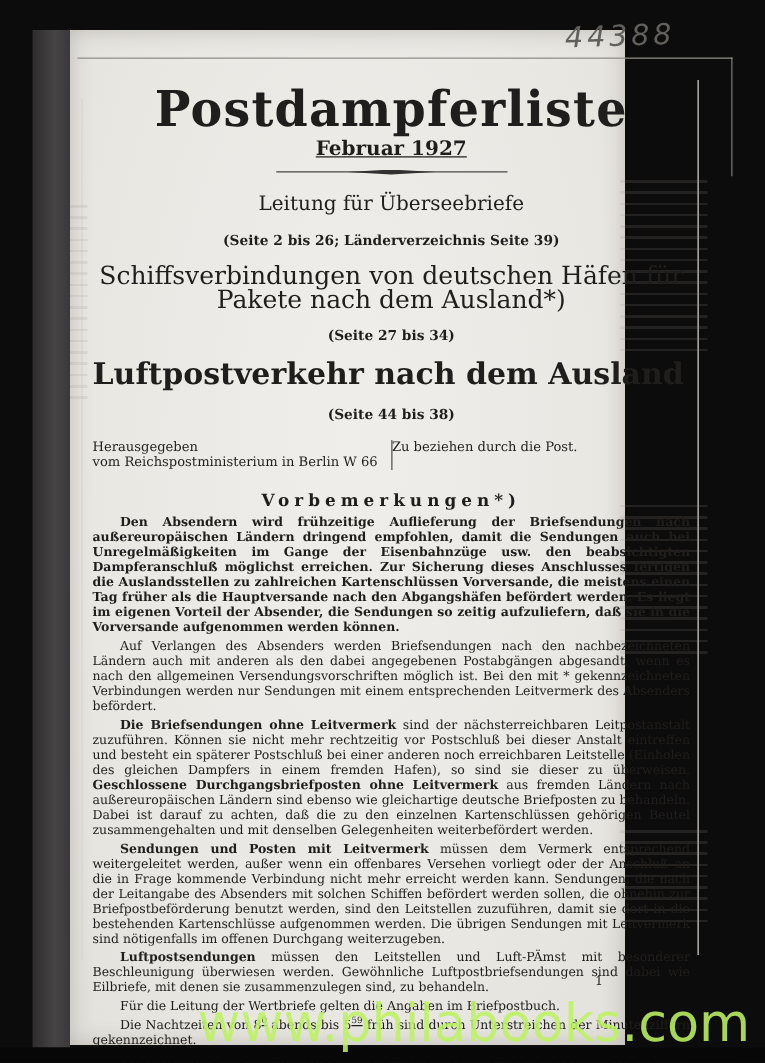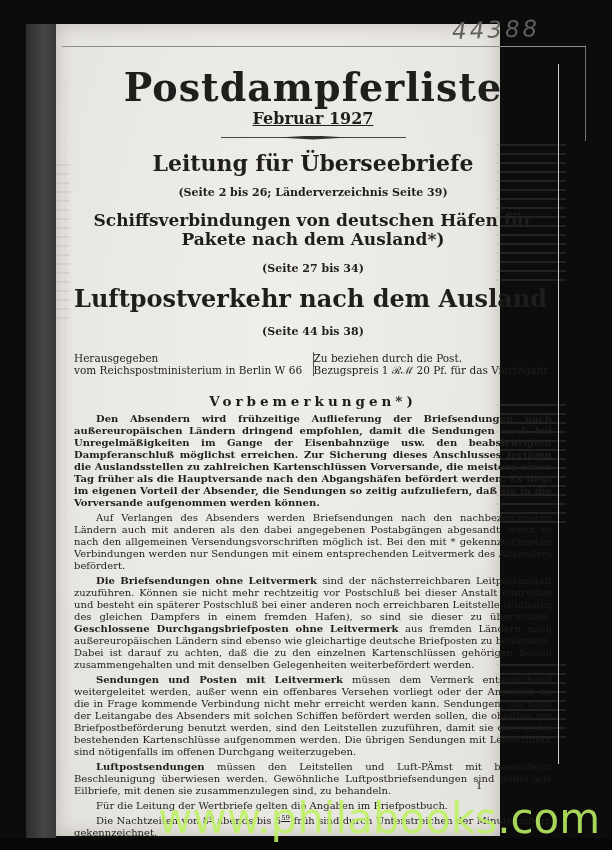--- a/index.html
+++ b/index.html
@@ -38,22 +38,22 @@
     letter-spacing:1px; transform:scaleY(1.04);
   }
   .masthead-issue { margin-top:2px; text-align:center; font-size:16px; line-height:18px; font-weight:bold;text-decoration:underline; }
   .swelled-rule { position:relative; margin:7px auto 0 auto; width:185px; height:5px; }
   .swelled-rule .bar { position:absolute; left:0; top:2px; width:100%; height:1px; background:#4a4845; }
   .swelled-rule .diamond {
     position:absolute; left:50%; top:50%; width:70px; height:4px;
     transform:translate(-50%,-50%); background:#33312f;
     clip-path:polygon(0 50%, 50% 0, 100% 50%, 50% 100%);
   }
-  .sec-heading1 { margin-top:13px; text-align:center; font-size:22px;   line-height:20px; font-weight:bold; }
-  .sec-heading2 { margin-top:12px; text-align:center; font-size:17px; line-height:19px; font-weight:bold; }
+  .sec-heading1 { margin-top:13px; text-align:center; font-size:16px;   line-height:20px; font-weight:normal; }
+  .sec-heading2 { margin-top:12px; text-align:center; font-size:20px; line-height:19px; font-weight:normal; }
   .sec-heading3 { margin-top:11px; text-align:left; font-size:24px;   line-height:26px; font-weight:bold; }
   .sec-note { margin-top:13px; text-align:center; font-size:11px; line-height:13px; font-weight:bold; }
   .imprint { margin-top:14px; display:flex; }
   .imprint .col { flex:1; text-align:left; font-size:10.5px; line-height:12px; }
   .imprint .col.right { border-left:1px solid #55534f; }
   .vorb-heading {
     margin-top:18px; text-align:center; font-size:13.5px; line-height:15px;
     font-weight:bold; letter-spacing:4px;
   }
   .paragraphs { margin-top:4px; }
@@ -113,21 +113,20 @@
       <div class="sec-heading3">Luftpostverkehr nach dem Ausland</div>
       <div class="sec-note">(Seite 44 bis 38)</div>
 
       <div class="imprint">
         <div class="col left">
           <div>Herausgegeben</div>
           <div>vom Reichspostministerium in Berlin W 66</div>
         </div>
         <div class="col right">
           <div>Zu beziehen durch die Post.</div>
-          <div>Bezugspreis 1 ℛℳ 20 Pf. für das Vierteljahr</div>
         </div>
       </div>
 
       <div class="vorb-heading">Vorbemerkungen*)</div>
 
       <div class="paragraphs">
           <p class="par"><span class="b">Den Absendern wird frühzeitige Auflieferung der Briefsendungen nach außereuropäischen Ländern dringend empfohlen, damit die Sendungen auch bei Unregelmäßigkeiten im Gange der Eisenbahnzüge usw. den beabsichtigten Dampferanschluß möglichst erreichen. Zur Sicherung dieses Anschlusses fertigen die Auslandsstellen zu zahlreichen Kartenschlüssen Vorversande, die meistens einen Tag früher als die Hauptversande nach den Abgangshäfen befördert werden. Es liegt im eigenen Vorteil der Absender, die Sendungen so zeitig aufzuliefern, daß sie in die Vorversande aufgenommen werden können.</span></p>
           <p class="par"><span>Auf Verlangen des Absenders werden Briefsendungen nach den nachbezeichneten Ländern auch mit anderen als den dabei angegebenen Postabgängen abgesandt, wenn es nach den allgemeinen Versendungsvorschriften möglich ist. Bei den mit * gekennzeichneten Verbindungen werden nur Sendungen mit einem entsprechenden Leitvermerk des Absenders befördert.</span></p>
           <p class="par"><span class="b">Die Briefsendungen ohne Leitvermerk</span><span> sind der nächsterreichbaren Leitpostanstalt zuzuführen. Können sie nicht mehr rechtzeitig vor Postschluß bei dieser Anstalt eintreffen und besteht ein späterer Postschluß bei einer anderen noch erreichbaren Leitstelle (Einholen des gleichen Dampfers in einem fremden Hafen), so sind sie dieser zu überweisen. </span><span class="b">Geschlossene Durchgangsbriefposten ohne Leitvermerk</span><span> aus fremden Ländern nach außereuropäischen Ländern sind ebenso wie gleichartige deutsche Briefposten zu behandeln. Dabei ist darauf zu achten, daß die zu den einzelnen Kartenschlüssen gehörigen Beutel zusammengehalten und mit denselben Gelegenheiten weiterbefördert werden.</span></p>
           <p class="par"><span class="b">Sendungen und Posten mit Leitvermerk</span><span> müssen dem Vermerk entsprechend weitergeleitet werden, außer wenn ein offenbares Versehen vorliegt oder der Anschluß an die in Frage kommende Verbindung nicht mehr erreicht werden kann. Sendungen, die nach der Leitangabe des Absenders mit solchen Schiffen befördert werden sollen, die ohnehin zur Briefpostbeförderung benutzt werden, sind den Leitstellen zuzuführen, damit sie dort in die bestehenden Kartenschlüsse aufgenommen werden. Die übrigen Sendungen mit Leitvermerk sind nötigenfalls im offenen Durchgang weiterzugeben.</span></p>

